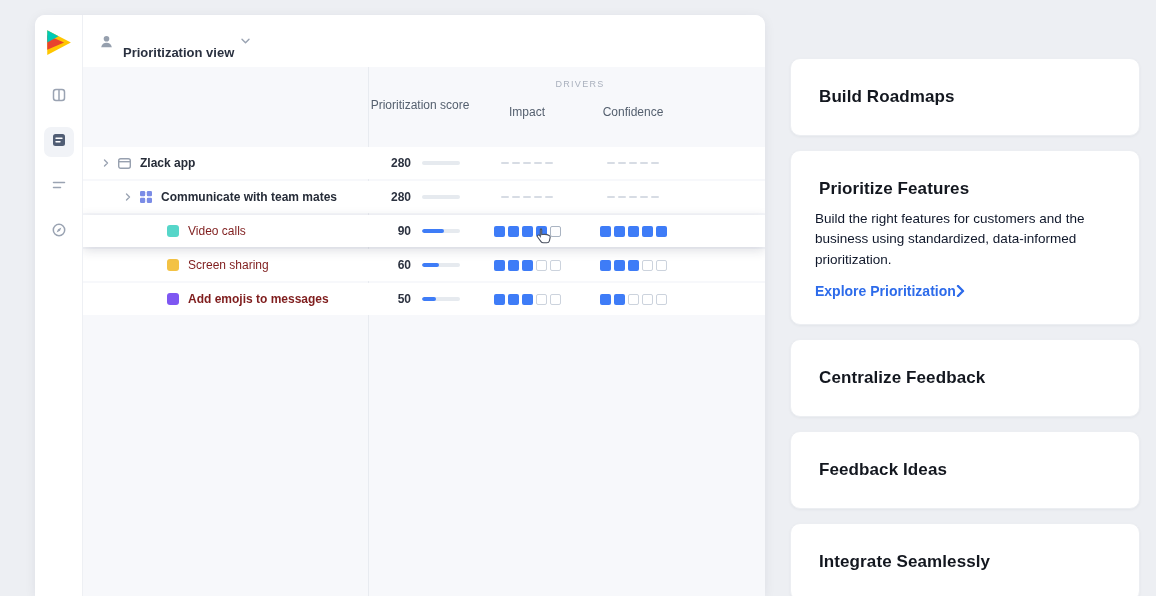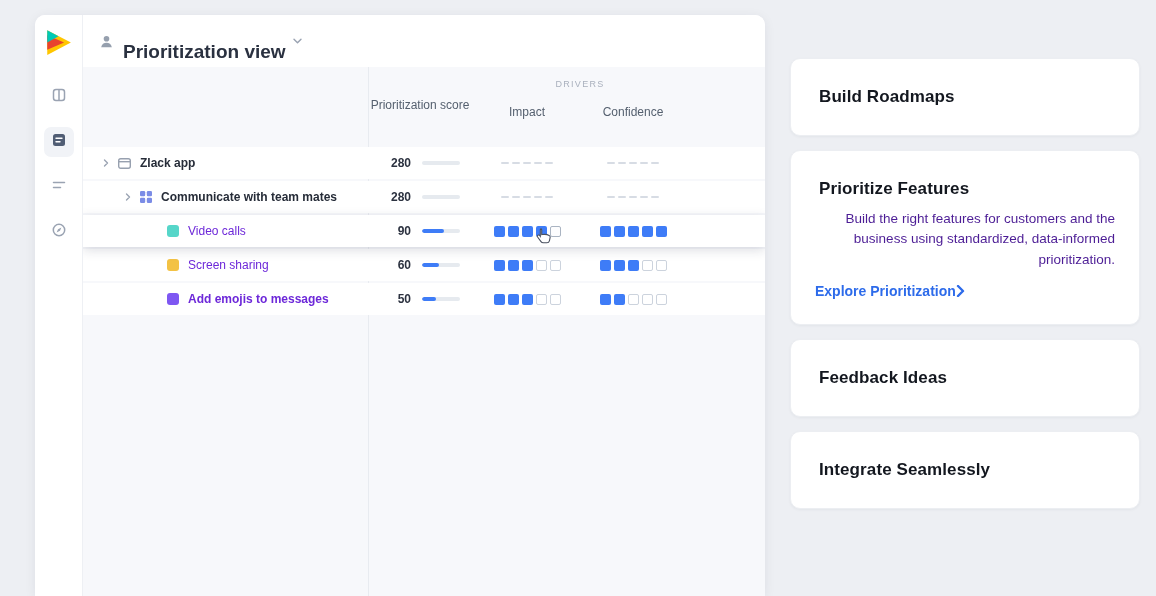--- a/index.html
+++ b/index.html
@@ -29,21 +29,21 @@
     color:#9aa3b2; cursor:pointer;
   }
   .side-icon.active{ color:#505d74; background:#f1f3f7; }
 
   .content{ position:absolute; left:48px; top:0; right:0; bottom:0; display:flex; flex-direction:column; }
   .app-header{
     height:52px; background:#fff; display:flex; align-items:center;
     padding-left:16px; border-radius:0 10px 0 0; flex:0 0 auto;
   }
   .app-header .icon{ display:flex; }
-  .app-title{ font-size:19px; font-weight:700; color:#2a3140; margin-left:9px;margin-top:22px; }
+  .app-title{ font-size:13px; font-weight:700; color:#2a3140; margin-left:9px;margin-top:22px; }
   .caret{ margin-left:7px; display:flex; }
 
   .table{ flex:1; background:#f7f8fb; position:relative; overflow:hidden; }
   .table::before{
     content:""; position:absolute; left:285px; top:0; bottom:0; width:1px; background:#e8ebf0;
   }
   .thead{ position:relative; height:80px; }
   .drivers{
     position:absolute; left:409px; width:176px; top:12px; text-align:center;
     font-size:9px; letter-spacing:1.3px; font-weight:400; color:#a9b0bd;
@@ -53,21 +53,21 @@
   .col-impact{ left:409px; width:70px; top:37px; }
   .col-conf{ left:515px; width:70px; top:37px; }
 
   .tbody{ position:relative; }
   .row{ position:relative; height:32px; background:#fff; margin-bottom:2px; cursor:pointer; }
   .row.highlight{ box-shadow:0 3px 12px rgba(30,40,70,.16); z-index:3; }
   .row-left{ position:absolute; left:0; top:0; height:100%; display:flex; align-items:center; }
   .chevron{ margin-right:6px; display:flex; }
   .row-ic{ margin-right:8px; display:flex; color:#97a0af; }
   .swatch{ width:12px; height:12px; border-radius:3px; margin-right:9px; flex:0 0 auto; }
-  .row-name{ font-size:12px; color:#6d28d9; white-space:nowrap; }
+  .row-name{ font-size:12px; color:#7f1d1d; white-space:nowrap; }
   .row-name.bold{ font-weight:700; color:#262c38; }
   .cell-num{
     position:absolute; left:290px; width:38px; top:0; height:100%;
     display:flex; align-items:center; justify-content:flex-end;
     font-size:12px; font-weight:600; color:#2c3240;
   }
   .cell-bar{
     position:absolute; left:339px; top:50%; margin-top:-2px; width:38px; height:4px;
     border-radius:2px; background:#e6eaef; overflow:hidden;
   }
@@ -85,21 +85,21 @@
   .dash{ width:8px; height:2px; border-radius:1px; background:#d7dce4; flex:0 0 auto; }
   .cursor{ position:absolute; left:44px; top:12px; z-index:6; display:flex; }
 
   
   .cards{ position:absolute; left:790px; top:58px; width:350px; display:flex; flex-direction:column; gap:14px; }
   .card{
     background:#fff; border:1px solid #eceef2; border-radius:10px; padding:24px;
     box-shadow:0 1px 3px rgba(20,30,60,.05); cursor:pointer;
   }
   .card h3{ margin:4px; font-size:17px; font-weight:700; color:#13171f; letter-spacing:.1px; }
-  .card p{ margin:10px 0 12px; font-size:13.5px; color:#4c1d95; line-height:1.5;text-align:right; }
+  .card p{ margin:10px 0 12px; font-size:13.5px; color:#0f172a; line-height:1.5; }
   .card .link{
     display:inline-flex; align-items:center; 
     color:#2d6bea; font-weight:700; font-size:14px; text-decoration:none;
   }
 </style>
 </head>
 <body>
 
 <div class="window">
   <div class="sidebar">
@@ -317,18 +317,21 @@
     <div class="card">
       <h3>Build Roadmaps</h3>
     </div>
     <div class="card expanded"><h3>Prioritize Features</h3><p>Build the right features for customers and the business using standardized, data-informed prioritization.</p><a class="link">
         <span>Explore Prioritization</span>
         <svg width="9" height="12" viewBox="0 0 8 12">
           <path d="M1.5 1 L6.5 6 L1.5 11" stroke="#2d6bea" stroke-width="2.4" fill="none" stroke-linecap="round" stroke-linejoin="round"></path>
         </svg>
       </a></div>
     <div class="card">
+      <h3>Centralize Feedback</h3>
+    </div>
+    <div class="card">
       <h3>Feedback Ideas</h3>
     </div>
     <div class="card">
       <h3>Integrate Seamlessly</h3>
     </div>
   </div>
 
 </body></html>

